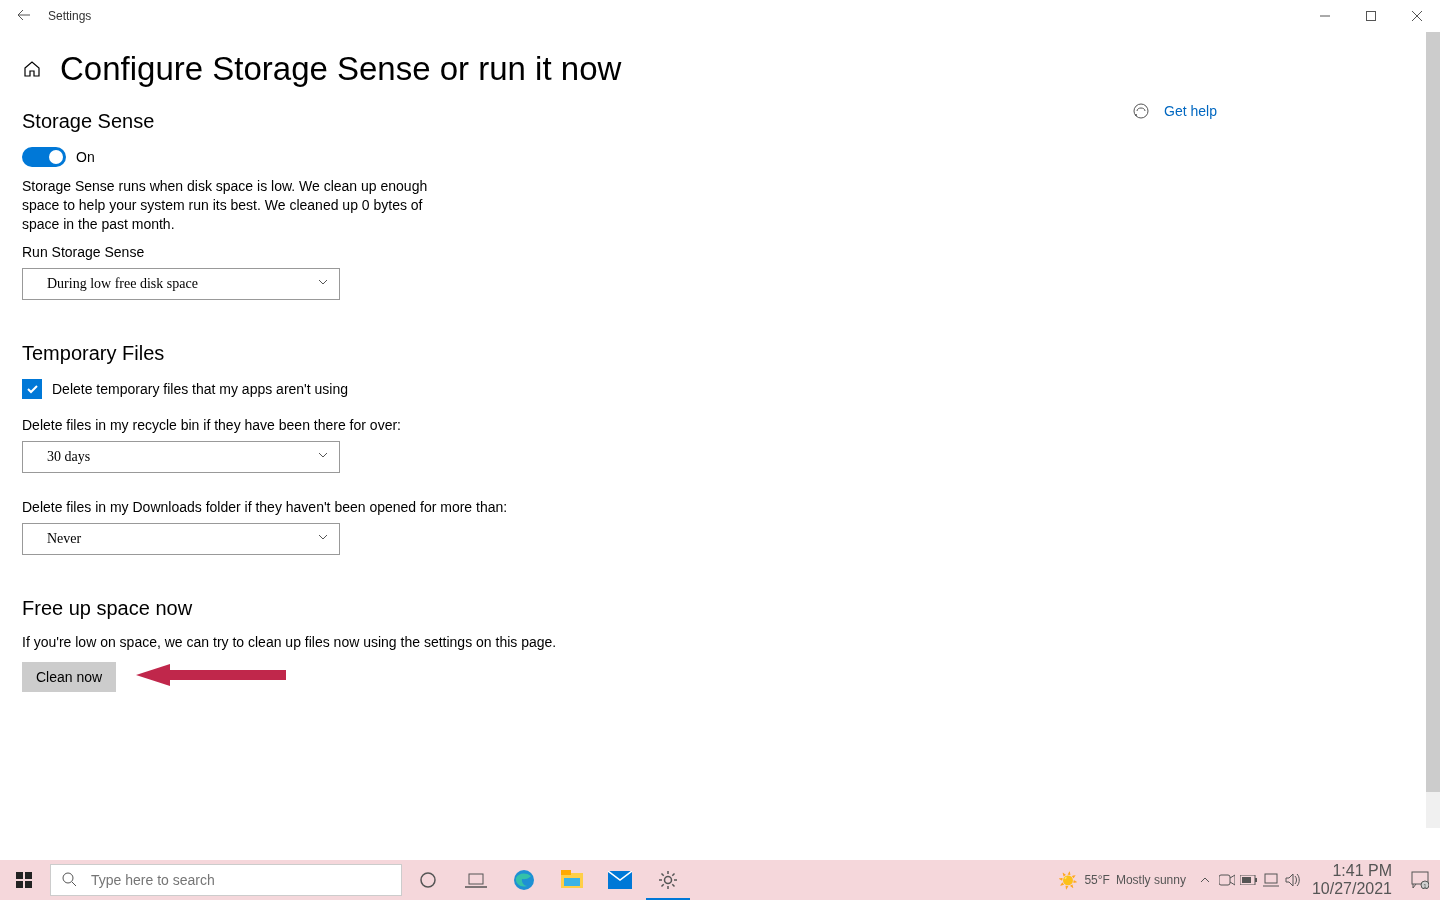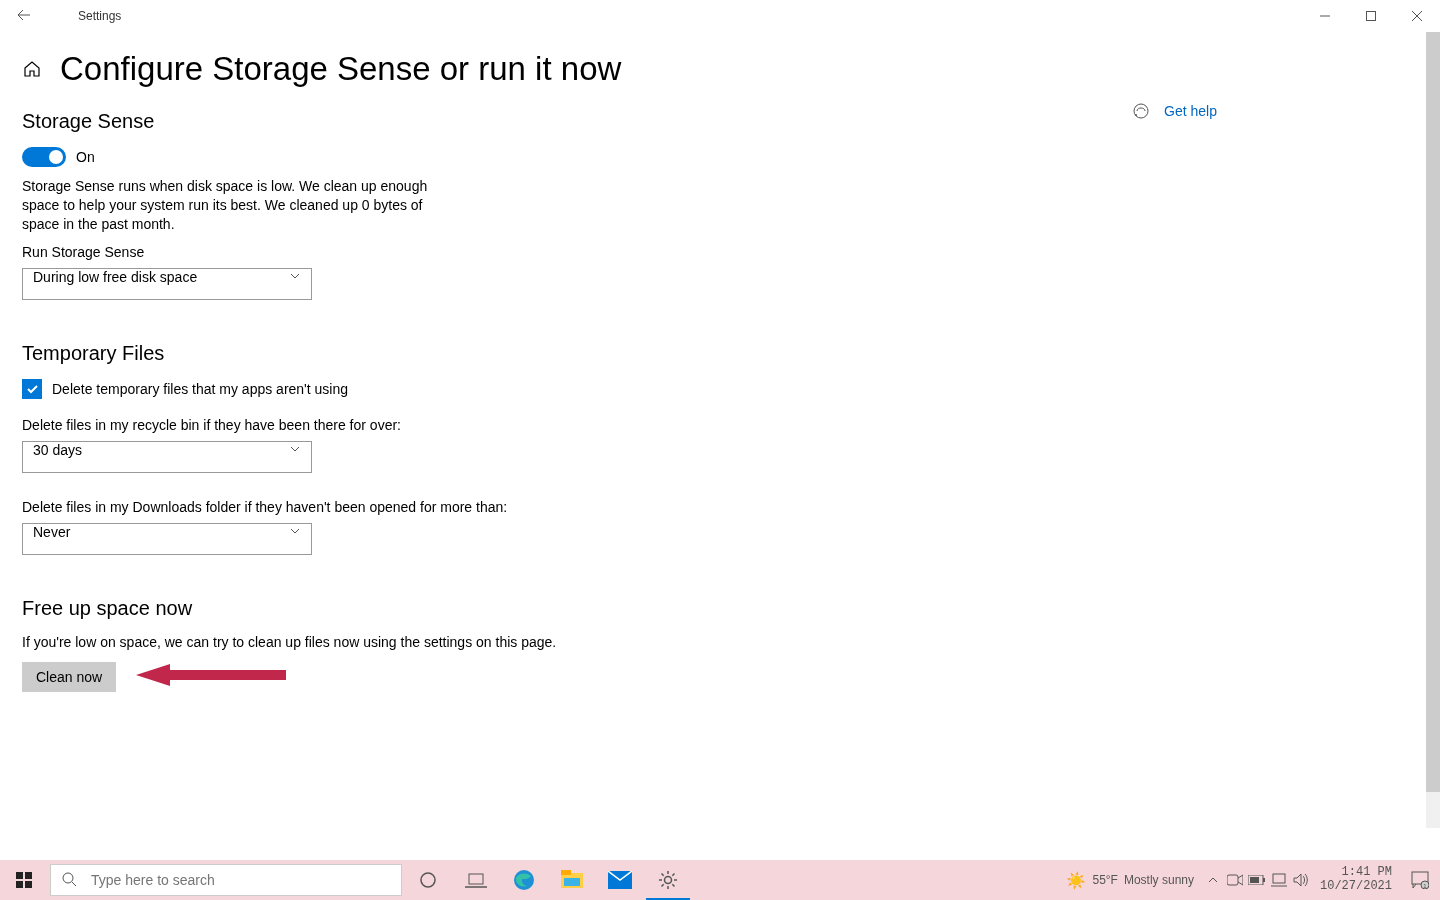--- a/index.html
+++ b/index.html
@@ -25,21 +25,20 @@
 }
 .titlebar-back {
   width: 48px;
   text-align: center;
   font-size: 14px;
   cursor: pointer;
   color: #555;
 }
 .titlebar-title {
   flex: 0 0 auto;
-  margin-left: 30px;
 }
 .titlebar-spacer { flex: 1; }
 .win-btn {
   width: 46px;
   height: 32px;
   display: flex;
   align-items: center;
   justify-content: center;
   cursor: pointer;
 }
@@ -107,23 +106,25 @@
 .field-label {
   margin-top: 8px;
   margin-bottom: 8px;
 }
 .dropdown {
   width: 268px;
   height: 30px;
   border: 1px solid #999;
   background: #fff;
   display: flex;
-  padding: 0 10px;
+  align-items: center;
+  padding: 0 24px;
   cursor: pointer;
   position: relative;
+  font-family: Liberation Serif, serif;
 }
 .dropdown .chev {
   position: absolute;
   right: 10px;
 }
 .gap { height: 30px; }
 .checkbox-row {
   display: flex;
   align-items: center;
   margin-bottom: 18px;
@@ -251,25 +252,24 @@
 .tray-icon {
   width: 22px; height: 40px;
   display: flex;
   align-items: center;
   justify-content: center;
   cursor: pointer;
 }
 .clock {
   text-align: right;
   line-height: 1.15;
-  font-size: 12px;
+  font-size: 16px;
   color: #555;
   padding: 0 8px;
   cursor: pointer;
-  font-family: Liberation Mono, monospace;
 }
 .notif {
   width: 40px; height: 40px;
   display: flex;
   align-items: center;
   justify-content: center;
   cursor: pointer;
 }
 </style>
 </head>

